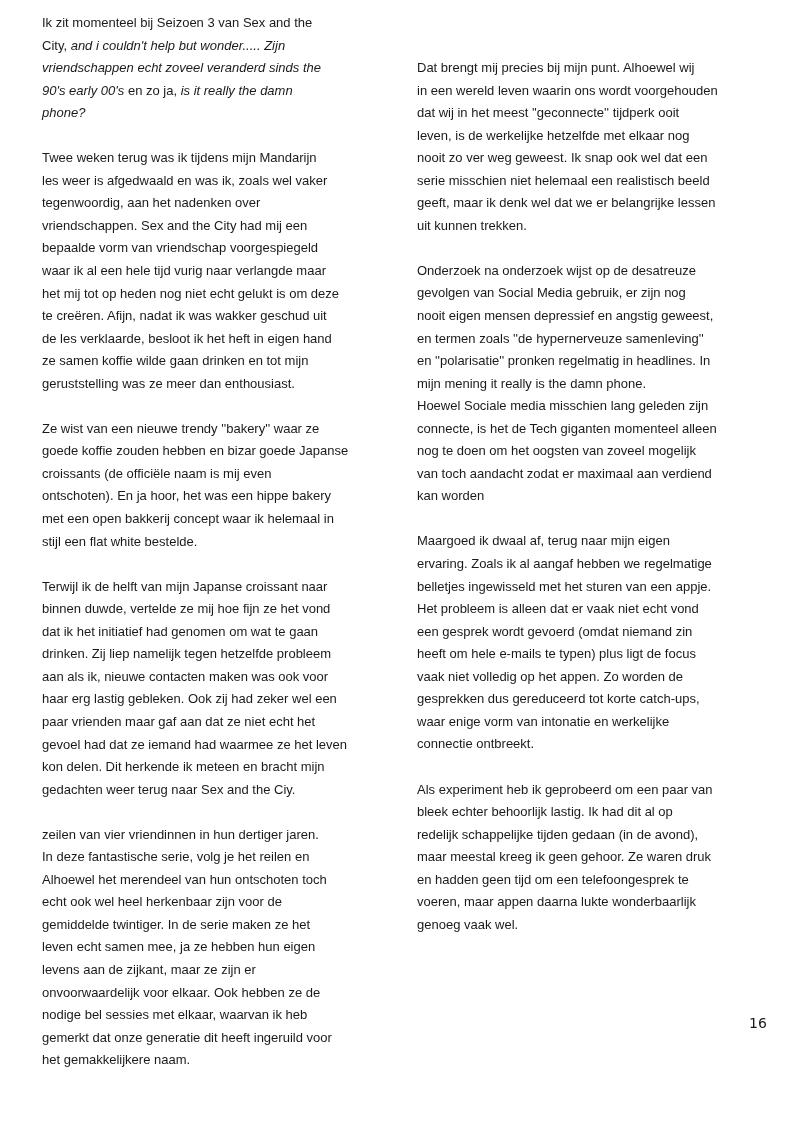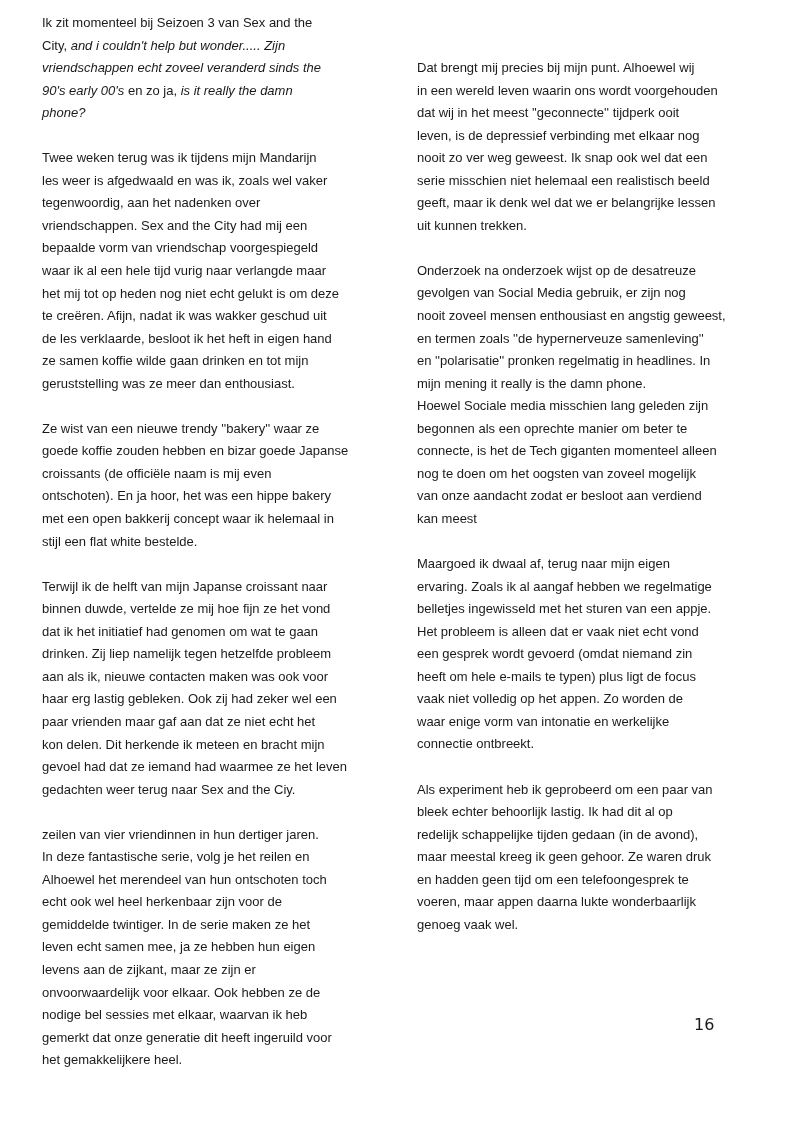--- a/index.html
+++ b/index.html
@@ -5,21 +5,21 @@
   html, body { margin: 0; padding: 0; background: #ffffff; }
   body { width: 800px; height: 1131px; position: relative; overflow: hidden; }
   .page { position: absolute; left: 0; top: 0; width: 800px; height: 1131px; background: #ffffff; }
   .col { position: absolute; font-family: Liberation Sans, sans-serif; font-size: 13px; line-height: 22.55px; color: #1a1a1a; white-space: nowrap; }
   .col-left { left: 42px; top: 12px; width: 360px; }
   .col-right { left: 417px; top: 57px; width: 370px; }
   .para { margin: 0 0 22.55px 0; }
   .para.tight { margin-bottom: 0; }
   .line { display: block; height: 22.55px; }
   .it { font-style: italic; }
-  .page-number { position: absolute; left: 694px; top: 1015px; font-family: "DejaVu Sans", sans-serif; font-size: 16px; color: #1a1a1a; }
+  .page-number { position: absolute; left: 749px; top: 1015px; font-family: "DejaVu Sans", sans-serif; font-size: 14px; color: #1a1a1a; }
 </style>
 </head>
 <body>
 
 <div class="page">
   <div class="col col-left">
       <div class="para">
         <span class="line"><span>Ik zit momenteel bij Seizoen 3 van Sex and the</span></span>
         <span class="line"><span>City, </span><span class="it">and i couldn't help but wonder..... Zijn</span></span>
         <span class="line"><span class="it">vriendschappen echt zoveel veranderd sinds the</span></span>
@@ -48,71 +48,71 @@
         <span class="line"><span>stijl een flat white bestelde.</span></span>
       </div>
       <div class="para">
         <span class="line"><span>Terwijl ik de helft van mijn Japanse croissant naar</span></span>
         <span class="line"><span>binnen duwde, vertelde ze mij hoe fijn ze het vond</span></span>
         <span class="line"><span>dat ik het initiatief had genomen om wat te gaan</span></span>
         <span class="line"><span>drinken. Zij liep namelijk tegen hetzelfde probleem</span></span>
         <span class="line"><span>aan als ik, nieuwe contacten maken was ook voor</span></span>
         <span class="line"><span>haar erg lastig gebleken. Ook zij had zeker wel een</span></span>
         <span class="line"><span>paar vrienden maar gaf aan dat ze niet echt het</span></span>
+        <span class="line"><span>gevoel had dat ze iemand had waarmee ze het leven</span></span>
         <span class="line"><span>kon delen. Dit herkende ik meteen en bracht mijn</span></span>
-        <span class="line"><span>gevoel had dat ze iemand had waarmee ze het leven</span></span>
         <span class="line"><span>gedachten weer terug naar Sex and the Ciy.</span></span>
       </div>
       <div class="para tight">
         <span class="line"><span>zeilen van vier vriendinnen in hun dertiger jaren.</span></span>
         <span class="line"><span>In deze fantastische serie, volg je het reilen en</span></span>
         <span class="line"><span>Alhoewel het merendeel van hun ontschoten toch</span></span>
         <span class="line"><span>echt ook wel heel herkenbaar zijn voor de</span></span>
         <span class="line"><span>gemiddelde twintiger. In de serie maken ze het</span></span>
         <span class="line"><span>leven echt samen mee, ja ze hebben hun eigen</span></span>
         <span class="line"><span>levens aan de zijkant, maar ze zijn er</span></span>
         <span class="line"><span>onvoorwaardelijk voor elkaar. Ook hebben ze de</span></span>
         <span class="line"><span>nodige bel sessies met elkaar, waarvan ik heb</span></span>
         <span class="line"><span>gemerkt dat onze generatie dit heeft ingeruild voor</span></span>
-        <span class="line"><span>het gemakkelijkere heel.</span></span>
+        <span class="line"><span>het gemakkelijkere naam.</span></span>
       </div>
     </div>
   <div class="col col-right">
       <div class="para">
         <span class="line"><span>Dat brengt mij precies bij mijn punt. Alhoewel wij</span></span>
         <span class="line"><span>in een wereld leven waarin ons wordt voorgehouden</span></span>
         <span class="line"><span>dat wij in het meest ''geconnecte'' tijdperk ooit</span></span>
-        <span class="line"><span>leven, is de depressief verbinding met elkaar nog</span></span>
+        <span class="line"><span>leven, is de werkelijke hetzelfde met elkaar nog</span></span>
         <span class="line"><span>nooit zo ver weg geweest. Ik snap ook wel dat een</span></span>
         <span class="line"><span>serie misschien niet helemaal een realistisch beeld</span></span>
         <span class="line"><span>geeft, maar ik denk wel dat we er belangrijke lessen</span></span>
         <span class="line"><span>uit kunnen trekken.</span></span>
       </div>
       <div class="para">
         <span class="line"><span>Onderzoek na onderzoek wijst op de desatreuze</span></span>
         <span class="line"><span>gevolgen van Social Media gebruik, er zijn nog</span></span>
-        <span class="line"><span>nooit zoveel mensen enthousiast en angstig geweest,</span></span>
+        <span class="line"><span>nooit eigen mensen depressief en angstig geweest,</span></span>
         <span class="line"><span>en termen zoals ''de hypernerveuze samenleving''</span></span>
         <span class="line"><span>en ''polarisatie'' pronken regelmatig in headlines. In</span></span>
         <span class="line"><span>mijn mening it really is the damn phone.</span></span>
         <span class="line"><span>Hoewel Sociale media misschien lang geleden zijn</span></span>
-        <span class="line"><span>begonnen als een oprechte manier om beter te</span></span>
         <span class="line"><span>connecte, is het de Tech giganten momenteel alleen</span></span>
         <span class="line"><span>nog te doen om het oogsten van zoveel mogelijk</span></span>
-        <span class="line"><span>van onze aandacht zodat er besloot aan verdiend</span></span>
-        <span class="line"><span>kan meest</span></span>
+        <span class="line"><span>van toch aandacht zodat er maximaal aan verdiend</span></span>
+        <span class="line"><span>kan worden</span></span>
       </div>
       <div class="para">
         <span class="line"><span>Maargoed ik dwaal af, terug naar mijn eigen</span></span>
         <span class="line"><span>ervaring. Zoals ik al aangaf hebben we regelmatige</span></span>
         <span class="line"><span>belletjes ingewisseld met het sturen van een appje.</span></span>
         <span class="line"><span>Het probleem is alleen dat er vaak niet echt vond</span></span>
         <span class="line"><span>een gesprek wordt gevoerd (omdat niemand zin</span></span>
         <span class="line"><span>heeft om hele e-mails te typen) plus ligt de focus</span></span>
         <span class="line"><span>vaak niet volledig op het appen. Zo worden de</span></span>
+        <span class="line"><span>gesprekken dus gereduceerd tot korte catch-ups,</span></span>
         <span class="line"><span>waar enige vorm van intonatie en werkelijke</span></span>
         <span class="line"><span>connectie ontbreekt.</span></span>
       </div>
       <div class="para tight">
         <span class="line"><span>Als experiment heb ik geprobeerd om een paar van</span></span>
         <span class="line"><span>bleek echter behoorlijk lastig. Ik had dit al op</span></span>
         <span class="line"><span>redelijk schappelijke tijden gedaan (in de avond),</span></span>
         <span class="line"><span>maar meestal kreeg ik geen gehoor. Ze waren druk</span></span>
         <span class="line"><span>en hadden geen tijd om een telefoongesprek te</span></span>
         <span class="line"><span>voeren, maar appen daarna lukte wonderbaarlijk</span></span>

